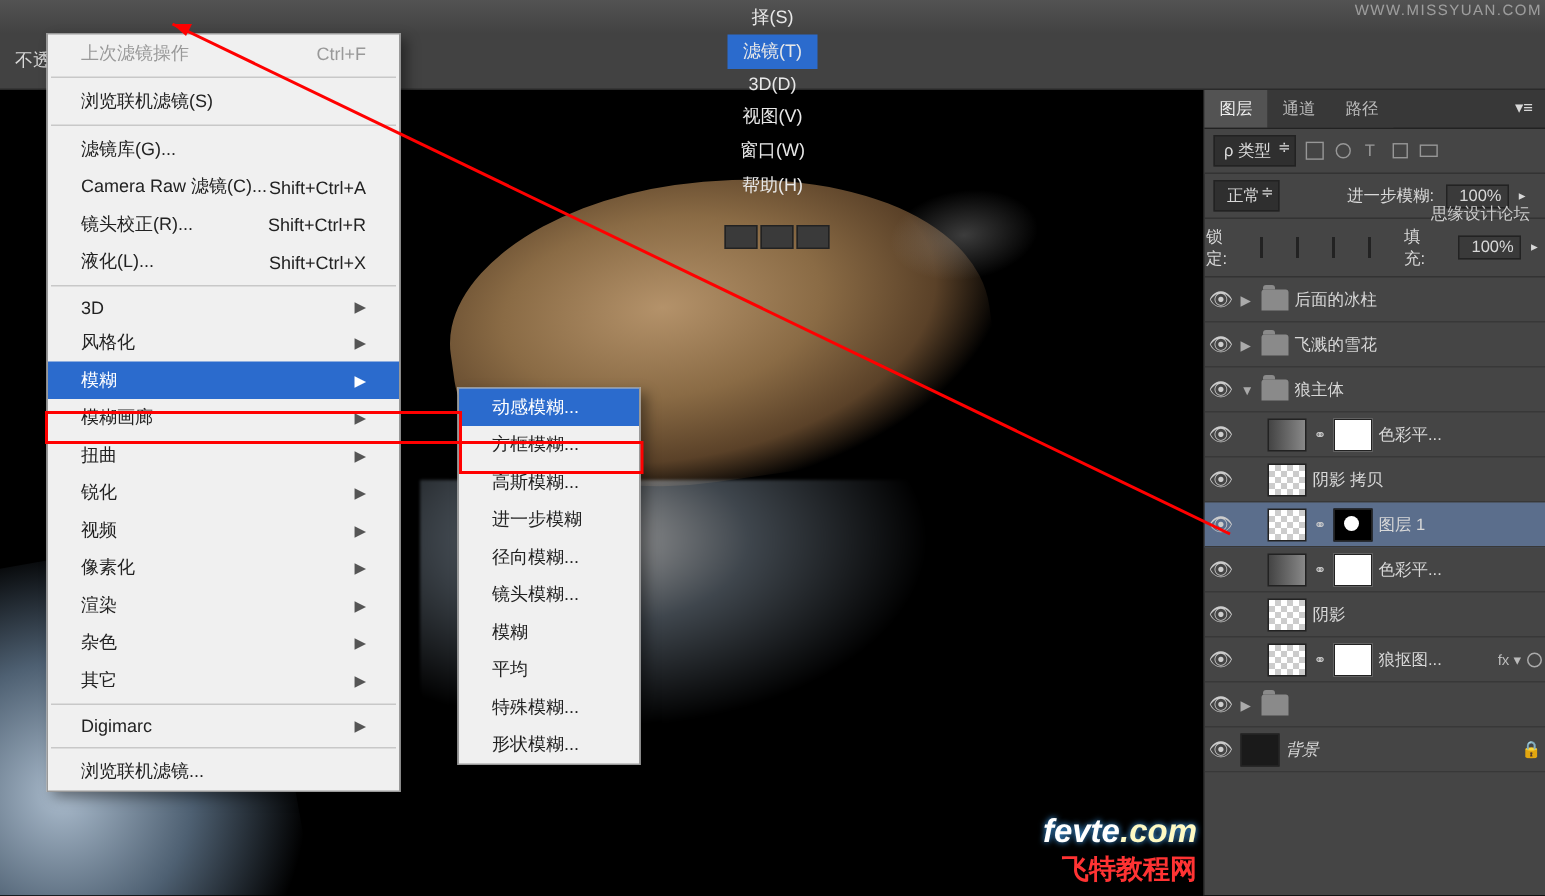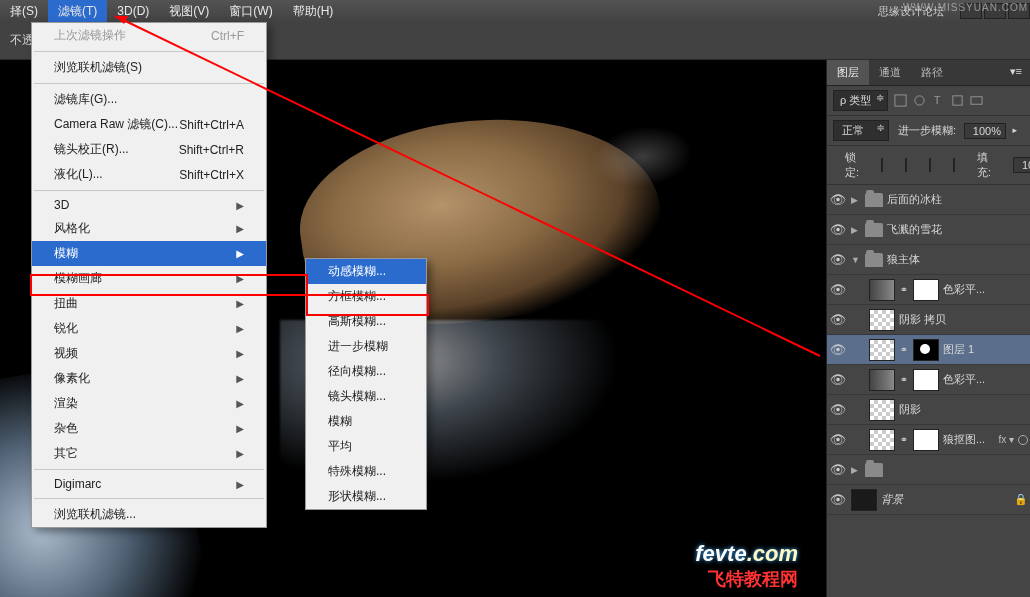--- a/index.html
+++ b/index.html
@@ -1,18 +1,18 @@
 <!DOCTYPE html>
 <html><head>
 <meta charset="utf-8">
 <style>
 * { margin: 0; padding: 0; box-sizing: border-box; font-family: "Microsoft YaHei", Arial, sans-serif; }
 body { background: #000; width: 1030px; height: 597px; overflow: hidden; position: relative; }
 
-.topbar { height: 22px; background: linear-gradient(#535353,#424242); display: flex; align-items: center; color: #e8e8e8; font-size: 12px; position: relative; z-index: 100; }
+.topbar { height: 22px; background: linear-gradient(#535353,#424242); display: flex; align-items: center; color: #e8e8e8; font-size: 12px; position: relative; z-index: 100; flex-direction: column; }
 .topbar .menu-item { padding: 3px 10px; cursor: default; }
 .topbar .menu-item.active { background: #2b6bcd; }
 .topbar .right { margin-left: auto; color: #ccc; padding-right: 10px; font-size: 11px; }
 .winbtns { display:flex; gap:2px; margin-left:6px; }
 .winbtn { width:22px; height:16px; background:#3a3a3a; border:1px solid #222; }
 
 .toolbar { height: 38px; background: #424242; border-bottom:1px solid #2a2a2a; display:flex; align-items:center; color:#d8d8d8; font-size:12px; padding:0 10px; position:relative; z-index:50; }
 .toolbar .lbl { margin-right:6px; }
 .toolbar .tool-ic { width:20px; height:20px; border:1px solid #666; margin-left:8px; border-radius:50%; }
 
@@ -30,42 +30,42 @@
 .dd-item .arrow { font-size:10px; color:#555; }
 .dd-item.hl .arrow { color:#fff; }
 
 .submenu { position:absolute; left:305px; top:258px; width:122px; background:#f0f0f0; border:1px solid #999; box-shadow:4px 4px 8px rgba(0,0,0,0.4); z-index:201; font-size:12px; color:#222; }
 .submenu .dd-item { padding:4px 16px 4px 22px; }
 
 .red-box1 { position:absolute; left:30px; top:274px; width:278px; height:22px; border:2px solid #ff0000; z-index:300; pointer-events:none; }
 .red-box2 { position:absolute; left:306px; top:294px; width:123px; height:22px; border:2px solid #ff0000; z-index:300; pointer-events:none; }
 .red-line { position:absolute; z-index:299; pointer-events:none; }
 
-.right-panel { position:absolute; right:0; top:22px; width:204px; bottom:0; background:#454545; border-left:1px solid #222; color:#d8d8d8; font-size:11px; }
+.right-panel { position:absolute; right:0; top:22px; width:228px; bottom:0; background:#454545; border-left:1px solid #222; color:#d8d8d8; font-size:11px; }
 .rp-top { height:38px; background:#424242; display:flex; align-items:center; justify-content:flex-end; padding:0 8px; border-bottom:1px solid #2a2a2a; }
 .rp-top .combo { background:#2f2f2f; border:1px solid #222; padding:3px 18px 3px 8px; font-size:11px; color:#ddd; position:relative; }
 .rp-top .combo::after { content:"▾"; position:absolute; right:4px; top:3px; font-size:9px; }
 
 .tabs { display:flex; background:#383838; border-bottom:1px solid #222; }
 .tab { padding:5px 10px; font-size:11px; background:#383838; color:#bbb; }
 .tab.active { background:#535353; color:#eee; }
 .tabs .menu-ic { margin-left:auto; padding:5px 8px; }
 
 .layer-tools { background:#454545; padding:4px 6px; display:flex; align-items:center; gap:6px; border-bottom:1px solid #333; }
 .layer-tools .sel { background:#2f2f2f; border:1px solid #222; padding:2px 16px 2px 6px; color:#ddd; position:relative; }
 .layer-tools .sel::after { content:"≑"; position:absolute; right:3px; top:1px; font-size:10px; }
 .layer-tools .ic { width:13px; height:13px; opacity:0.7; }
 
 .layer-row2 { display:flex; align-items:center; padding:4px 6px; gap:8px; border-bottom:1px solid #333; }
-.layer-row2 .sel { background:#2f2f2f; border:1px solid #222; padding:2px 24px 2px 8px; position:relative; }
+.layer-row2 .sel { background:#2f2f2f; border:1px solid #222; padding:2px 12px 2px 8px; position:relative; }
 .layer-row2 .sel::after { content:"≑"; position:absolute; right:3px; top:1px; font-size:10px; }
 .pct { background:#3a3a3a; border:1px solid #222; padding:1px 4px; min-width:42px; text-align:right; position:relative; }
 .pct::after { content:"▸"; position:absolute; right:-12px; top:1px; font-size:9px; }
 
-.lock-row { display:flex; align-items:center; padding:4px 18px; gap:22px; border-bottom:1px solid #333; }
+.lock-row { display:flex; align-items:center; padding:4px 1px; gap:22px; border-bottom:1px solid #333; }
 .lock-ic { width:14px; height:14px; background:#2f2f2f; border:1px solid #222; }
 
 .layers { overflow-y:auto; }
 .layer { display:flex; align-items:center; height:30px; border-bottom:1px solid #383838; padding:0 2px; gap:4px; }
 .layer.sel { background:#5b6e8c; }
 .eye { width:18px; text-align:center; font-size:13px; color:#ccc; }
 .disclose { width:10px; font-size:9px; color:#aaa; }
 .folder-ic { width:18px; height:14px; background:#8a8a8a; border-radius:2px 2px 0 0; position:relative; }
 .folder-ic::before { content:""; position:absolute; top:-3px; left:1px; width:8px; height:3px; background:#8a8a8a; border-radius:2px 2px 0 0; }
 .thumb { width:26px; height:22px; background:#fff; border:1px solid #222; }

